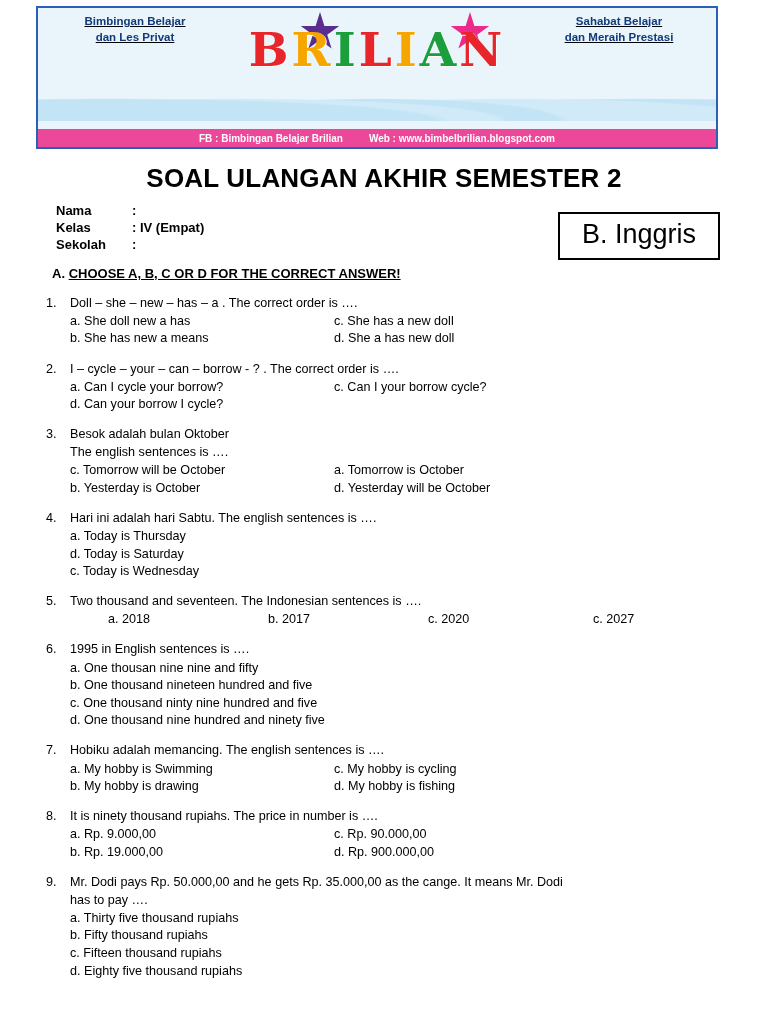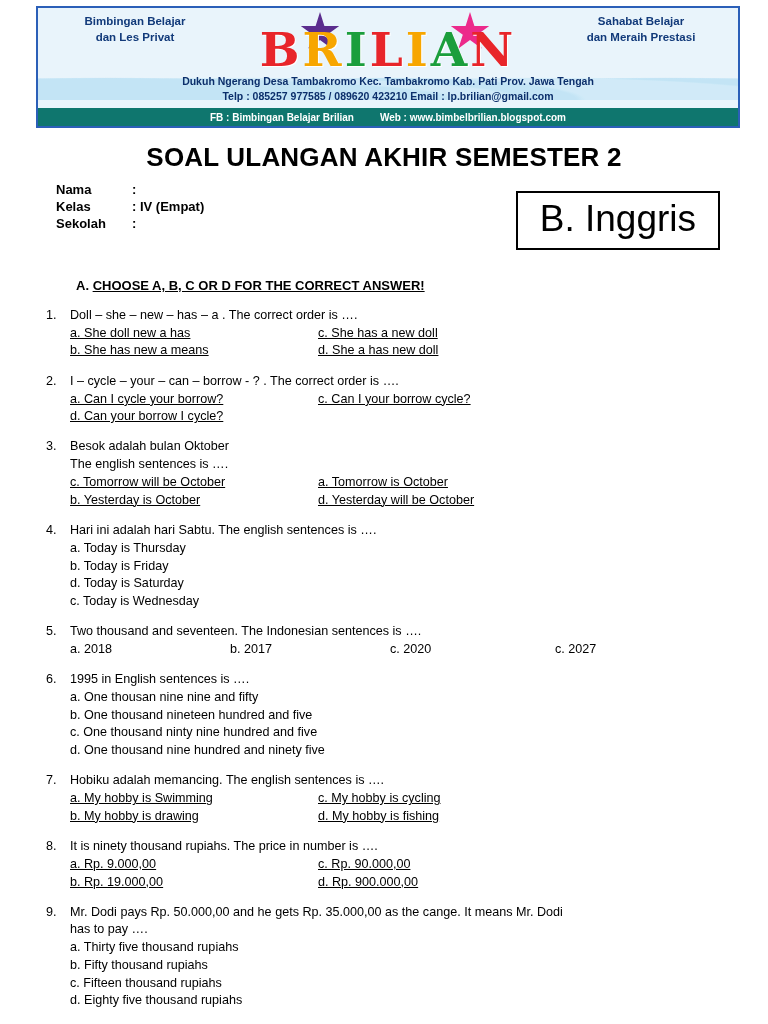--- a/index.html
+++ b/index.html
@@ -9,26 +9,27 @@
     height: 1024px;
     background: #ffffff;
     font-family: "Liberation Sans", sans-serif;
     color: #000000;
     position: relative;
     overflow: hidden;
   }
 
   
   .letterhead {
-    margin: 6px 28px 0 36px;
+    margin: 6px 50px 0 36px;
     border: 2px solid #2b5fb8;
     background: #e9f4fb;
     position: relative;
-    height: 122px;
+    height: 143px;
     overflow: hidden;
+    text-decoration: underline;
   }
   .lh-waves {
     position: absolute;
     left: 0; right: 0; bottom: 26px;
     height: 40px;
     background:
       radial-gradient(ellipse at 10% 100%, #bfe3f5 0 38%, transparent 40%),
       radial-gradient(ellipse at 30% 100%, #cfeaf8 0 38%, transparent 40%),
       radial-gradient(ellipse at 50% 100%, #bfe3f5 0 38%, transparent 40%),
       radial-gradient(ellipse at 70% 100%, #cfeaf8 0 38%, transparent 40%),
@@ -82,21 +83,21 @@
     font-size: 10.5px;
     font-weight: bold;
     color: #0c2f6b;
     line-height: 1.45;
     z-index: 4;
   }
   .lh-footer {
     position: absolute;
     left: 0; right: 0; bottom: 0;
     height: 18px;
-    background: #0f766e;
+    background: #ec4899;
     color: #ffffff;
     font-size: 10px;
     font-weight: bold;
     display: flex;
     align-items: center;
     justify-content: center;
     gap: 26px;
     z-index: 5;
   }
 
@@ -116,56 +117,56 @@
     padding: 0 40px 0 52px;
     justify-content: space-between;
   }
   .ident table { border-collapse: collapse; font-size: 13px; }
   .ident td { padding: 1px 4px; font-weight: bold; }
   .ident td.lbl { width: 78px; }
   .ident td.val { font-weight: bold; padding-left: 2px; }
   .subject-box {
     border: 2px solid #000;
     padding: 6px 22px 8px 22px;
-    font-size: 37px;
+    font-size: 27px;
     margin-top: 10px;
     margin-right: 8px;
     line-height: 1.1;
   }
 
   
   .section-a {
-    padding: 0 40px 0 76px;
-    margin-top: 28px;
+    padding: 0 40px 0 52px;
+    margin-top: 6px;
     font-size: 13px;
     font-weight: bold;
   }
   .section-a .u { text-decoration: underline; }
 
   
   .questions {
     padding: 0 34px 0 46px;
     margin-top: 14px;
     font-size: 12.6px;
     line-height: 1.32;
   }
   .q { display: flex; margin-bottom: 13px; }
   .q-num { width: 24px; flex: 0 0 24px; }
   .q-body { flex: 1 1 auto; }
   .q-stem { margin-bottom: 1px; }
   .opts-1col .opt { }
   .opts-2col {
     display: grid;
     grid-template-columns: 248px 1fr;
-    column-gap: 0;
-    text-decoration: underline;
+    column-gap: 16px;
   }
   .opts-4col {
     display: grid;
     grid-template-columns: 160px 160px 165px 1fr;
+    margin-left: 38px;
   }
   .opt { padding: .5px 0; }
 </style>
 </head>
 <body>
 
 <div class="letterhead">
   <div class="lh-waves"></div>
 
   <div class="lh-top">
@@ -183,24 +184,20 @@
     <div class="star-shape" id="star-left" style="background: rgb(91, 45, 142);"></div>
   </div>
   <div class="star" style="left:412px; top:4px;">
     <div class="star-shape" id="star-right" style="background: rgb(236, 42, 139);"></div>
   </div>
 
   <div class="lh-brand">
     <div class="brand-word" id="brand-word"><span style="color: rgb(232, 37, 42);">B</span><span style="color: rgb(247, 166, 0);">R</span><span style="color: rgb(27, 158, 60);">I</span><span style="color: rgb(232, 37, 42);">L</span><span style="color: rgb(247, 166, 0);">I</span><span style="color: rgb(27, 158, 60);">A</span><span style="color: rgb(232, 37, 42);">N</span></div>
   </div>
 
-  <div class="lh-addr">
-    <div>Dukuh Ngerang Desa Tambakromo Kec. Tambakromo Kab. Pati Prov. Jawa Tengah</div>
-    <div>Telp : 085257 977585 / 089620 423210     Email : lp.brilian@gmail.com</div>
-  </div>
 
   <div class="lh-footer">
     <span>FB : Bimbingan Belajar Brilian</span>
     <span>Web : www.bimbelbrilian.blogspot.com</span>
   </div>
 </div>
 
 <div class="doc-title">SOAL ULANGAN AKHIR SEMESTER 2</div>
 
 <div class="ident-wrap">
@@ -265,21 +262,20 @@
           <div class="opt">d. Yesterday will be October</div>
         </div>
       </div>
     </div>
     <div class="q">
       <div class="q-num">4.</div>
       <div class="q-body">
         <div class="q-stem">Hari ini adalah hari Sabtu. The english sentences is ….</div>
         <div class="opts-1col">
           <div class="opt">a. Today is Thursday</div>
-          <div class="opt">b. Today is Friday</div>
           <div class="opt">d. Today is Saturday</div>
           <div class="opt">c. Today is Wednesday</div>
         </div>
       </div>
     </div>
     <div class="q">
       <div class="q-num">5.</div>
       <div class="q-body">
         <div class="q-stem">Two thousand and seventeen. The Indonesian sentences is ….</div>
         <div class="opts-4col">

